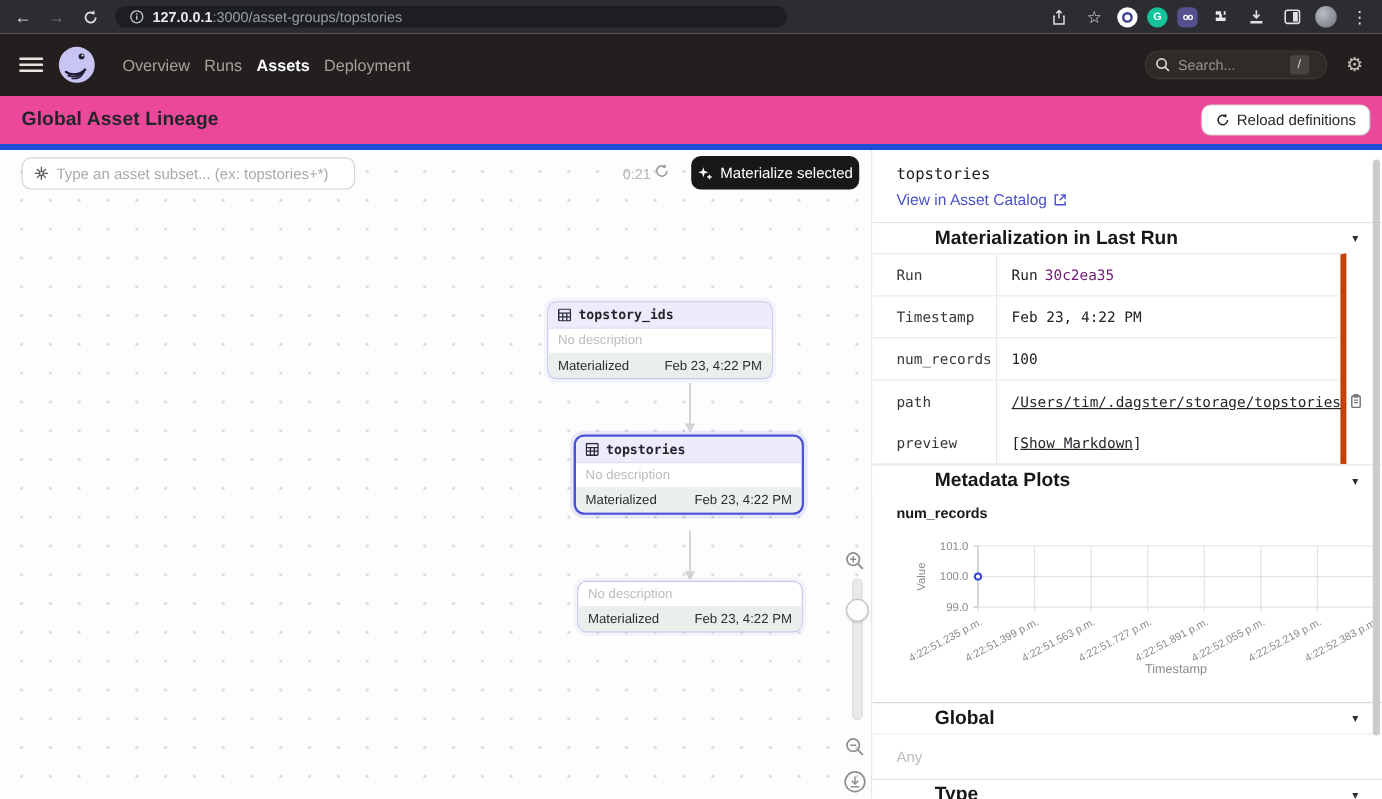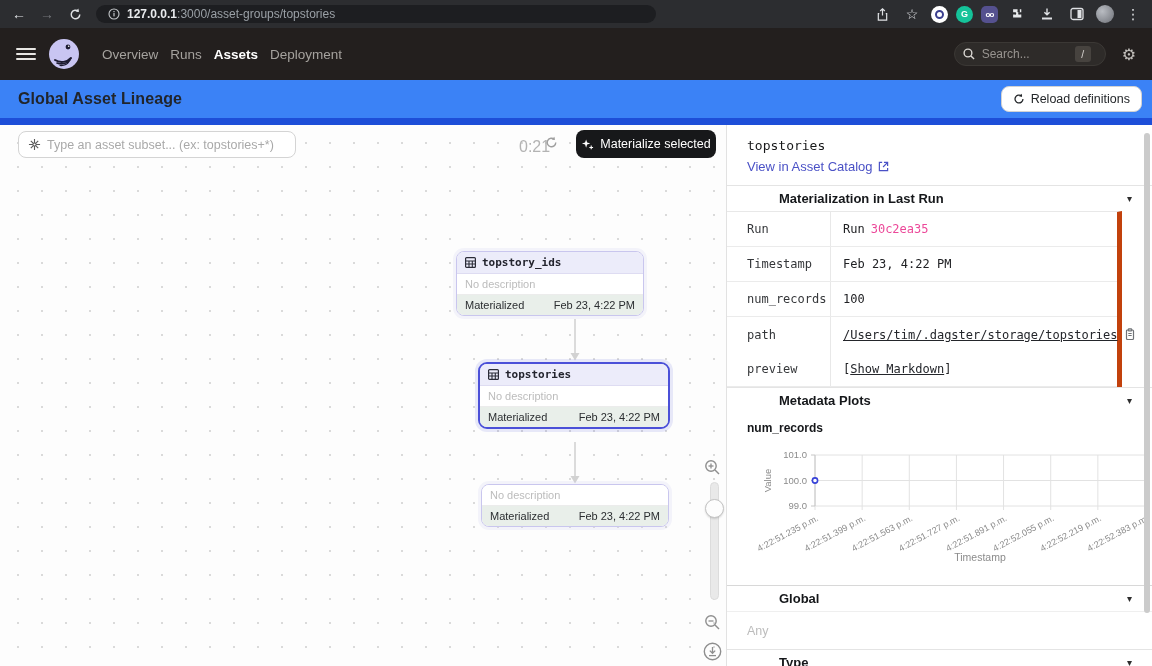--- a/index.html
+++ b/index.html
@@ -27,35 +27,35 @@
   .nav-item { font-size:13.5px; color:#a5a29e; cursor:pointer; }
   .nav-item.active { color:#ffffff; font-weight:700; }
   .nav-right { margin-left:auto; display:flex; align-items:center; gap:16px; }
   .search-pill { width:152px; height:24px; background:#2e2b29; border:1px solid #3b3835; border-radius:12px; display:flex; align-items:center; gap:7px; padding:0 8px; }
   .search-pill input { background:transparent; border:none; outline:none; color:#cfccc8; font-size:12px; width:86px; font-family:"Liberation Sans",sans-serif; }
   .search-pill input::placeholder { color:#989490; }
   .slash-badge { width:16px; height:16px; background:#47433f; border-radius:3px; color:#d8d5d1; font-size:10.5px; display:flex; align-items:center; justify-content:center; }
   .gear { color:#c2bfbb; font-size:16px; cursor:pointer; }
 
   
-  .page-header { height:45px; background:#3b82f6; border-bottom:7px solid #1d4ed8; display:flex; align-items:center; padding:0 10px 0 18px; }
+  .page-header { height:45px; background:#ec4899; border-bottom:5px solid #1d4ed8; display:flex; align-items:center; padding:0 10px 0 18px; }
   .page-title { font-size:16px; font-weight:700; color:#21252b; letter-spacing:.1px; }
   .reload-btn { margin-left:auto; height:26px; background:#fff; border:1px solid #d2d2d2; border-radius:8px; display:flex; align-items:center; gap:6px; padding:0 11px; font-size:12.5px; color:#24272a; cursor:pointer; }
 
   
   .main { display:flex; height:541px; }
   .graph-panel { position:relative; width:727px; flex:none; border-right:1px solid #e2e2e2;
     background:#fdfdfd;
     background-image:radial-gradient(circle, #dadada 1.1px, transparent 1.3px);
     background-size:24px 24px; background-position:6px 6px; }
 
   .filter-input { position:absolute; left:18px; top:6px; width:278px; height:27px; background:#fff; border:1px solid #d4d4d4; border-radius:8px; display:flex; align-items:center; gap:6px; padding:0 9px; }
   .filter-input input { border:none; outline:none; font-size:12.5px; width:230px; color:#3a3a3a; font-family:"Liberation Sans",sans-serif; }
   .filter-input input::placeholder { color:#a9a9a9; }
-  .timer { position:absolute; left:519px; top:13px; font-size:16px; color:#b3b3b3; }
+  .timer { position:absolute; left:519px; top:13px; font-size:12px; color:#b3b3b3; }
   .graph-refresh { position:absolute; left:545px; top:11px; color:#a3a3a3; cursor:pointer; }
   .materialize-btn { position:absolute; left:576px; top:5px; width:140px; height:28px; background:#17181a; color:#fff; border-radius:8px; display:flex; align-items:center; justify-content:center; gap:6px; font-size:12.5px; cursor:pointer; }
 
   
   .asset-node { position:absolute; width:188px; background:#fff; border:1px solid #c9c6ee; border-radius:8px; overflow:hidden; cursor:pointer;
     box-shadow:0 0 0 3px rgba(201,198,238,.18); }
   .asset-node.selected { border:2px solid #4b50d8; border-radius:9px; box-shadow:0 0 0 3px rgba(75,80,216,.12); }
   .an-header { background:#ececfa; display:flex; align-items:center; gap:6px; padding:4px 8px; border-bottom:1px solid #dedcf2; }
   .an-name { font-family:"DejaVu Sans Mono",monospace; font-size:11px; font-weight:700; color:#23242e; }
   .an-desc { padding:4px 8px; font-size:11px; color:#bcbcbc; background:#fff; border-bottom:1px solid #ececec; }
@@ -66,27 +66,27 @@
   .zoomctl { position:absolute; color:#8e8e8e; cursor:pointer; }
   .zslider-track { position:absolute; left:710px; top:357px; width:9px; height:118px; background:#e9e9e9; border:1px solid #dcdcdc; border-radius:5px; cursor:pointer; }
   .zslider-handle { position:absolute; left:705px; top:374px; width:19px; height:19px; background:#fdfdfd; border:1px solid #c3c3c3; border-radius:50%; box-shadow:0 1px 2px rgba(0,0,0,.15); cursor:grab; }
 
   
   .details { position:relative; flex:1; background:#fff; overflow:hidden; }
   .dp-header { height:60px; padding:13px 20px 0; }
   .dp-title { font-family:"DejaVu Sans Mono",monospace; font-size:13px; color:#18191a; }
   .dp-link { margin-top:6px; font-size:13px; color:#4a51c6; display:flex; align-items:center; gap:5px; cursor:pointer; width:fit-content; }
   .section-bar { height:26px; border-top:1px solid #e4e4e4; display:flex; align-items:center; justify-content:space-between; padding:0 20px; cursor:pointer; background:#fff; }
-  .section-bar .stitle { font-size:13px; font-weight:700; color:#15171a;padding-left:32px; }
+  .section-bar .stitle { font-size:16px; font-weight:700; color:#15171a;padding-left:32px; }
   .caret { font-size:10px; color:#2e2e2e; }
   .meta-table { width:395px; border-right:5px solid #c2410c; border-top:1px solid #e8e8e8; }
   .mrow { display:flex; height:35px; border-bottom:1px solid #ebebeb; font-family:"DejaVu Sans Mono",monospace; font-size:12px; color:#202124; }
   .mlabel { width:104px; flex:none; display:flex; align-items:center; padding-left:20px; border-right:1px solid #e8e8e8; color:#35373a; }
   .mvalue { flex:1; display:flex; align-items:center; padding-left:12px; gap:6px; white-space:nowrap; }
-  .blue-link { color:#ec4899; cursor:pointer; }
+  .blue-link { color:#701a75; cursor:pointer; }
   .under-link { color:#24262b; text-decoration:underline; cursor:pointer; }
   .plot-label-row { height:24px; display:flex; align-items:flex-end; padding:0 20px 2px; }
   .plot-label { font-size:12px; font-weight:700; color:#15171a; }
   .chart-wrap { height:148px; position:relative; }
   .any-row { height:38px; display:flex; align-items:center; padding:0 20px; font-size:12.5px; color:#bcbcbc; }
   .dp-scrollbar { position:absolute; right:2px; top:8px; width:6px; height:480px; background:#cbcbcb; border-radius:3px; }
 
   svg.ic { display:block; }
 </style>
 </head>

